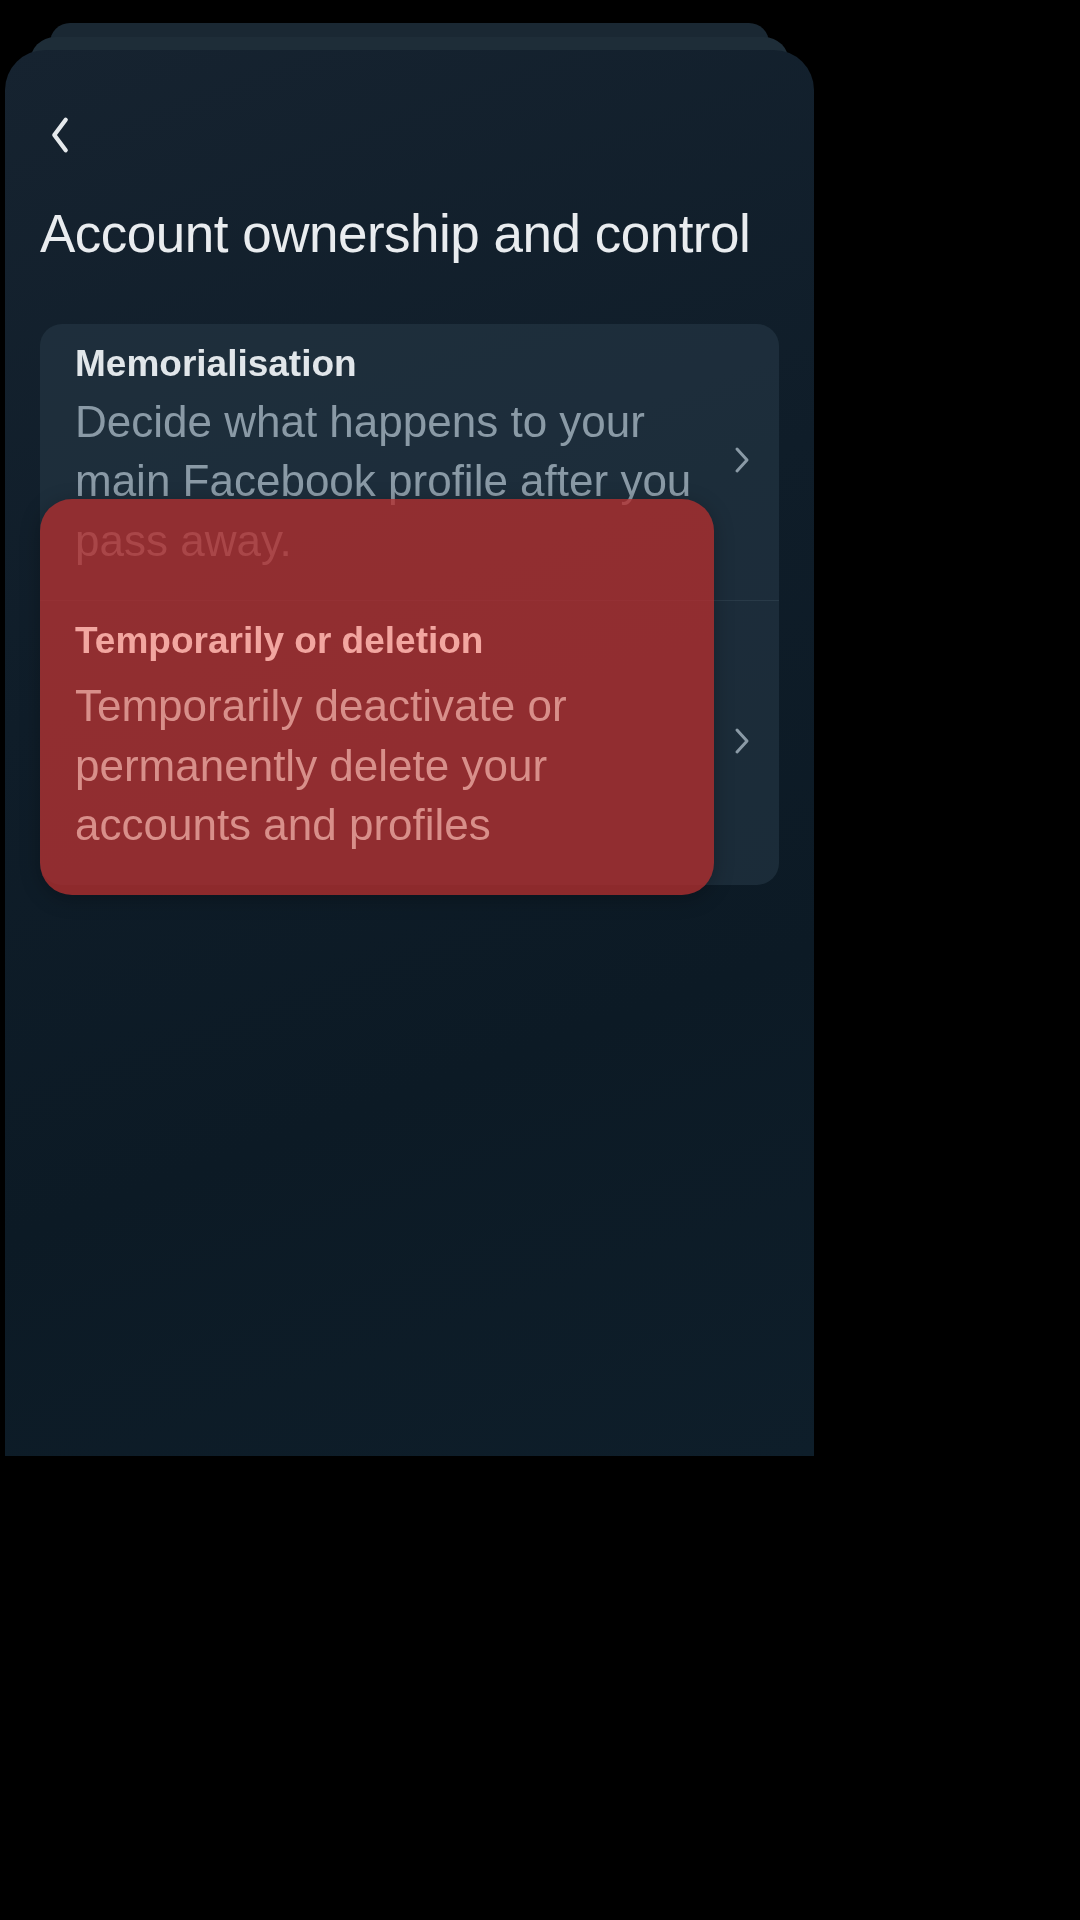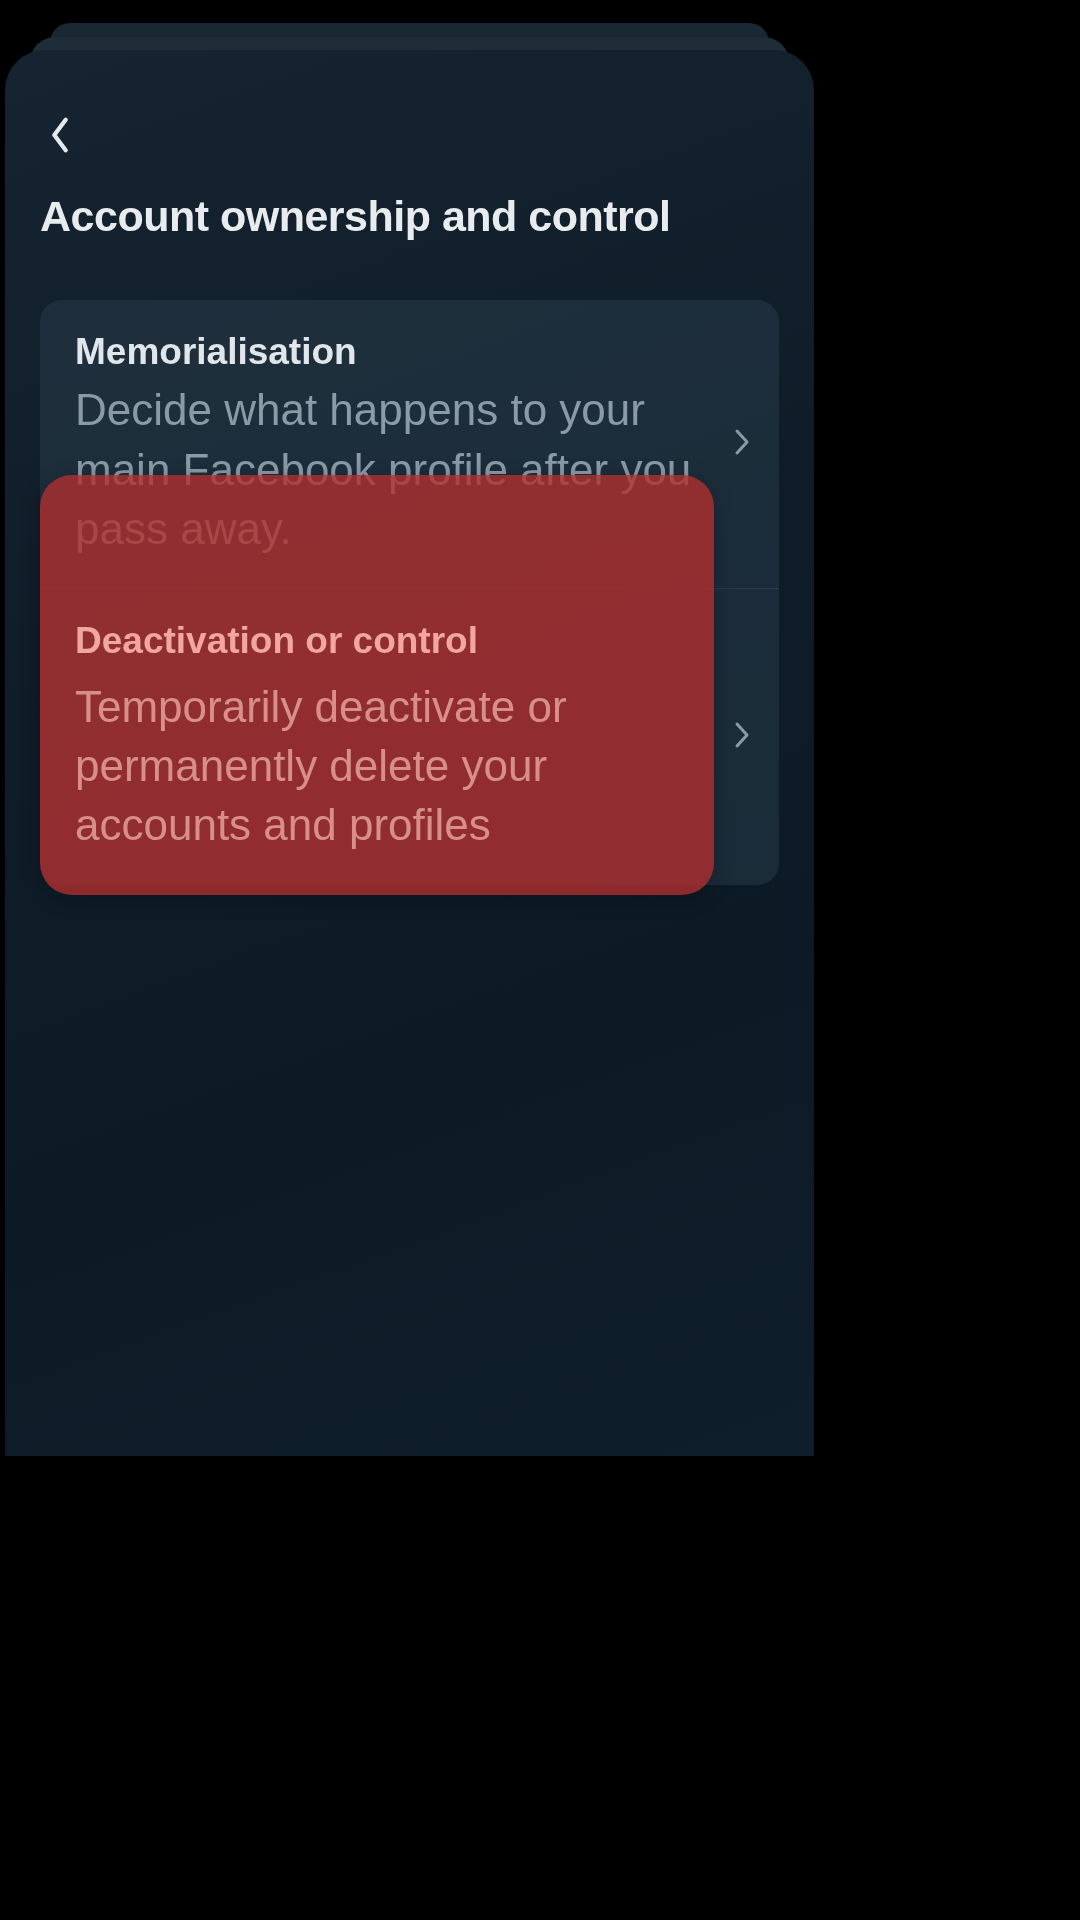--- a/index.html
+++ b/index.html
@@ -50,36 +50,36 @@
       align-items: center;
       justify-content: center;
       cursor: pointer;
     }
     .back-button svg {
       width: 26px;
       height: 38px;
     }
     .page-title {
       color: #e9ecef;
-      font-size: 43px;
-      font-weight: 700;
+      font-size: 53px;
+      font-weight: 400;
       line-height: 1.18;
-      margin-top: 36px;
+      margin-top: 48px;
       letter-spacing: -0.5px;
     }
     .options-card {
       margin-top: 58px;
       background: rgba(40, 58, 72, 0.55);
       border-radius: 22px;
       overflow: visible;
       position: relative;
     }
     .option-item {
       position: relative;
-      padding: 30px 85px 30px 35px;
+      padding: 18px 85px 30px 35px;
       border-bottom: 1px solid rgba(120, 140, 155, 0.15);
       cursor: pointer;
     }
     .option-item:last-child {
       border-bottom: none;
     }
     .option-title {
       color: #e1e6ea;
       font-size: 37px;
       font-weight: 600;
@@ -156,21 +156,21 @@
       <div class="chevron">
         <svg viewBox="0 0 18 30" fill="none">
           <path d="M4 4 L14 15 L4 26" stroke="#8a9aa6" stroke-width="3" stroke-linecap="round" stroke-linejoin="round"></path>
         </svg>
       </div>
     </div>
 
     <div class="highlight-overlay"></div>
 
     <div class="option-item highlighted">
-      <div class="option-title">Deactivation or control</div>
+      <div class="option-title">Temporarily or deletion</div>
       <div class="option-description">Temporarily deactivate or permanently delete your accounts and profiles</div>
       <div class="chevron">
         <svg viewBox="0 0 18 30" fill="none">
           <path d="M4 4 L14 15 L4 26" stroke="#8a9aa6" stroke-width="3" stroke-linecap="round" stroke-linejoin="round"></path>
         </svg>
       </div>
     </div>
 
   </div>
 

